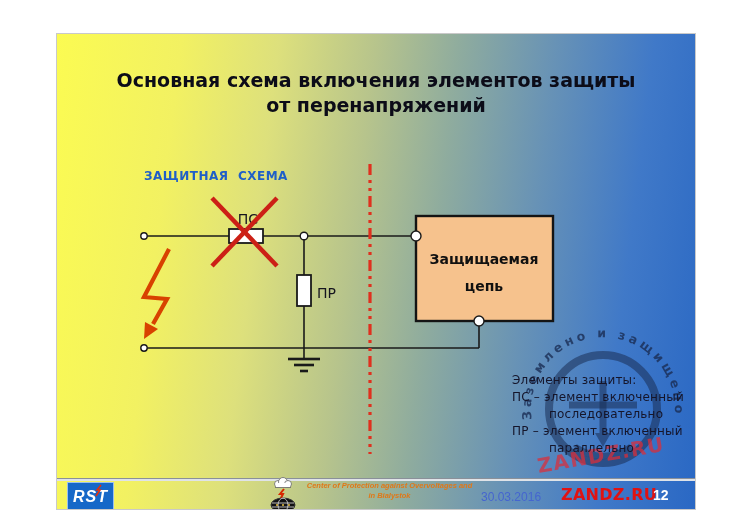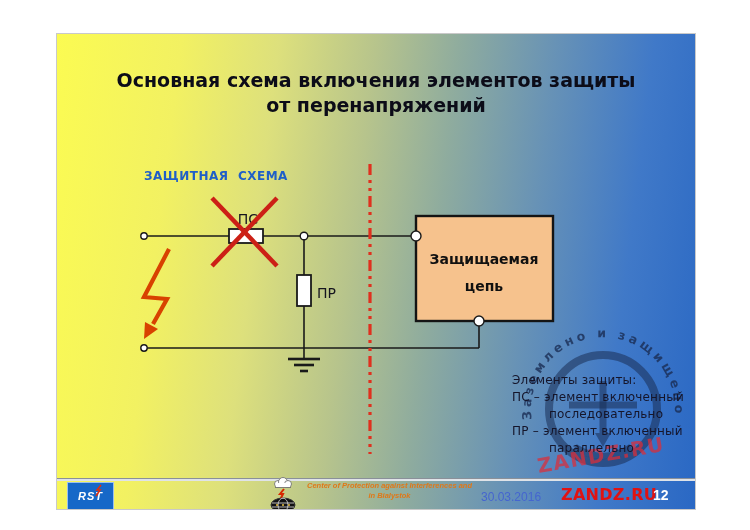--- a/index.html
+++ b/index.html
@@ -32,21 +32,21 @@
     font-size:12px;line-height:17px;color:#15152a;letter-spacing:0.2px;
   }
   .legend .indent{padding-left:37px;}
   .footer-divider{
     position:absolute;left:0;right:0;top:444px;height:2px;
     background:#dfe3e8;border-top:1px solid #8a9099;
   }
   .rst-logo{
     position:absolute;left:10px;top:448px;width:47px;height:29px;
     background:#1668C8;border:1px solid #9cc0ee;box-sizing:border-box;
-    color:#ffffff;font-style:italic;font-weight:bold;font-size:11px;
+    color:#ffffff;font-style:italic;font-weight:bold;font-size:16px;
     text-align:center;line-height:27px;letter-spacing:1px;
   }
   .rst-bolt{position:absolute;right:9px;top:1px;}
   .author{
     position:absolute;left:74px;top:456px;
     font-style:italic;font-size:11px;color:#8a4418;
   }
   .footer-icon{position:absolute;left:212px;top:441px;}
   .center-text{
     position:absolute;left:240px;top:447px;width:185px;text-align:center;
@@ -173,21 +173,21 @@
       <line x1="3" y1="28" x2="25" y2="28" stroke="#ffffff" stroke-width="0.7"></line>
       <line x1="3" y1="32" x2="25" y2="32" stroke="#ffffff" stroke-width="0.7"></line>
       <ellipse cx="14" cy="30" rx="5" ry="6.8" fill="none" stroke="#ffffff" stroke-width="0.7"></ellipse>
       <circle cx="8" cy="30" r="1" fill="#e8c040"></circle>
       <circle cx="14" cy="30" r="1" fill="#e8c040"></circle>
       <circle cx="20" cy="30" r="1" fill="#e8c040"></circle>
     </g>
   </svg>
 
   <div class="center-text">
-    <div>Center of Protection against Interferences and</div>
+    <div>Center of Protection against Overvoltages and</div>
     <div>in Bialystok</div>
   </div>
 
   <div class="footer-date">30.03.2016</div>
   <div class="footer-brand">ZANDZ.RU</div>
   <div class="page-number">12</div>
 
 </div>
 
 </body></html>

